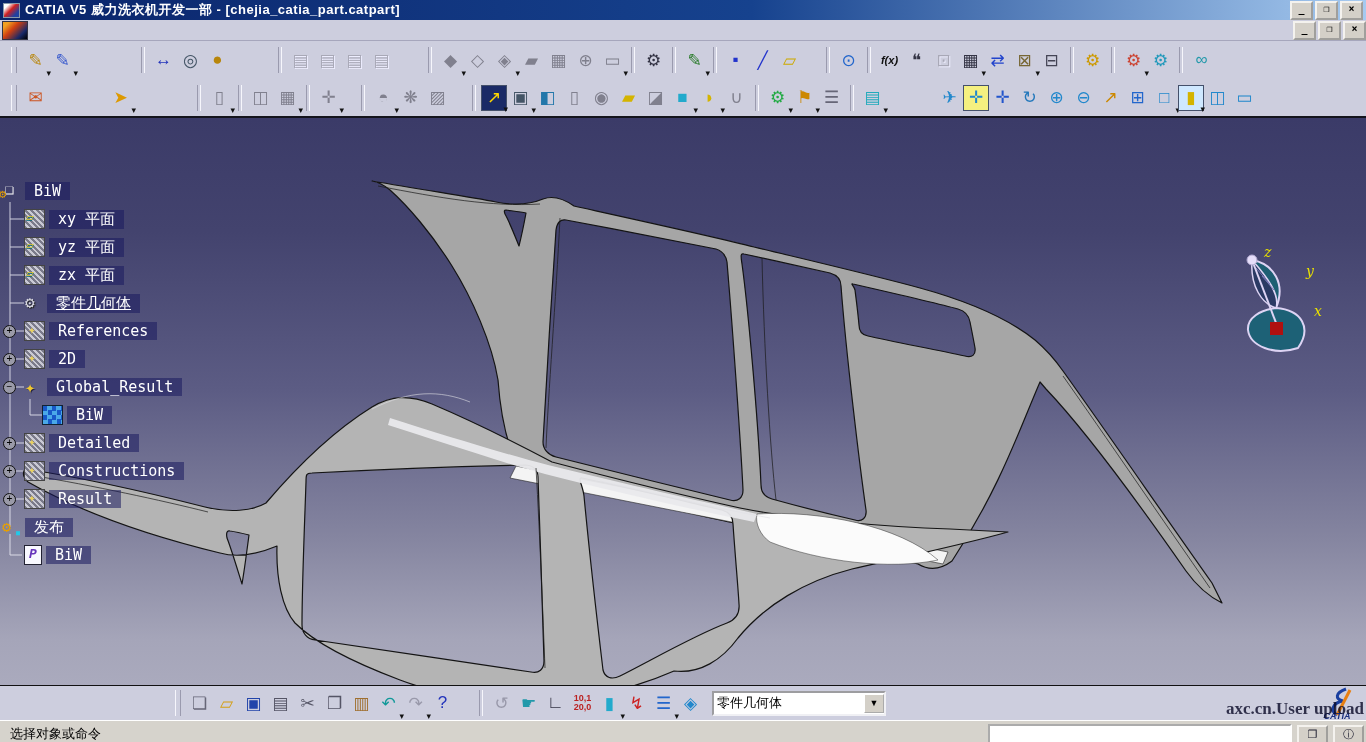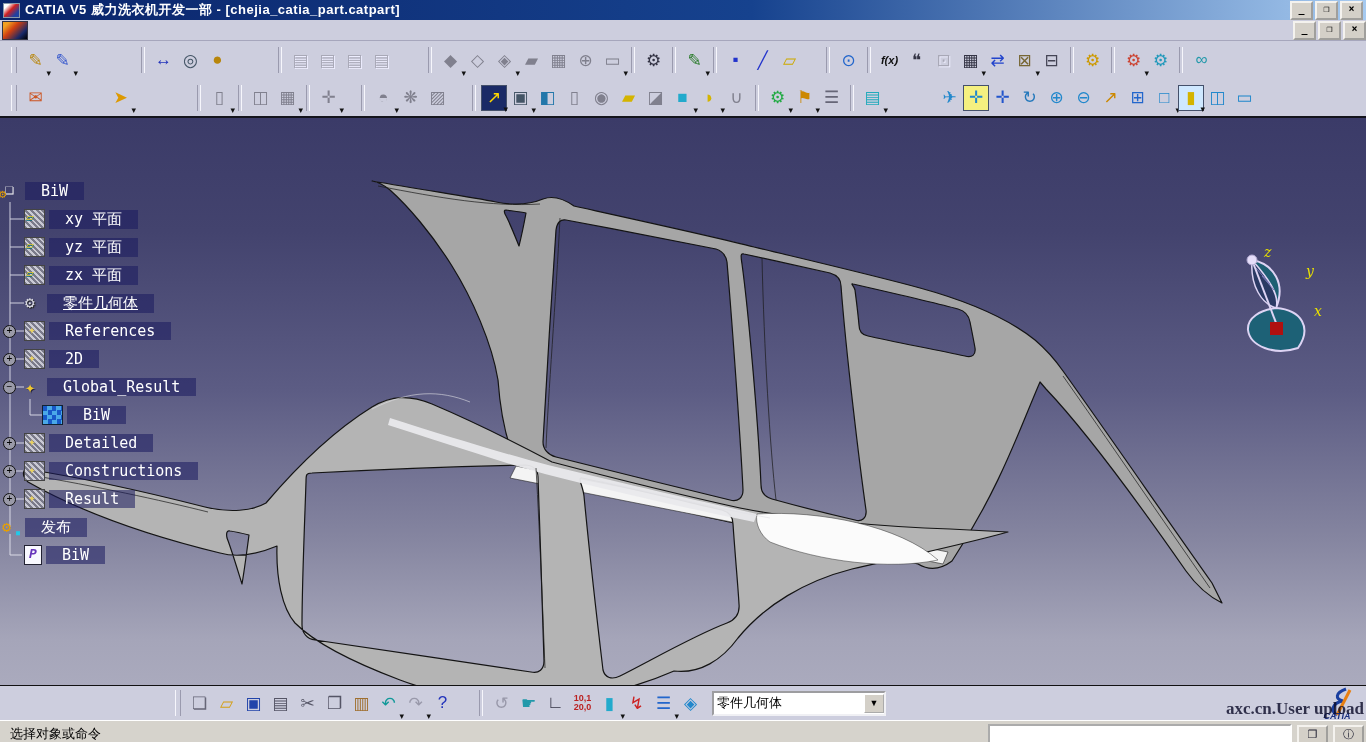--- a/index.html
+++ b/index.html
@@ -42,21 +42,21 @@
   .tbi.boxed{border:1px solid #44506a;width:24px;height:24px}
   .tbi .arr{position:absolute;right:-2px;bottom:-4px;font-size:9px;color:#111}
 
   
   .viewport{height:567px;position:relative;overflow:hidden;
     background:linear-gradient(180deg,#3b3b68 0%,#43436e 20%,#5c5c84 48%,#8585a0 74%,#a5a5b9 92%,#aaaabd 100%)}
   #modelsvg{position:absolute;left:0;top:0;width:1366px;height:567px}
   #tree{position:absolute;left:0;top:0;width:260px;height:567px}
   .trow{position:absolute;height:24px;display:flex;align-items:center;color:#fff;
     font-family:"DejaVu Sans Mono",monospace;font-size:15px;white-space:pre}
-  .tlabel{background:rgba(25,25,95,.55);padding:0 16px}
+  .tlabel{background:rgba(25,25,95,.55);padding:0 9px}
   .tlabel.u{text-decoration:underline}
   .exp{position:absolute;left:-21px;top:6px;width:11px;height:11px;border-radius:50%;
     background:#9a9aa8;border:1px solid #101010;color:#000;font-size:10px;line-height:10px;
     text-align:center;font-family:"Liberation Sans",sans-serif}
   .ti{width:19px;height:18px;margin-right:4px;position:relative;display:inline-block;flex:none}
   .ti-part::before{content:"❏";color:#f5f5f5;font-size:15px;position:absolute;left:3px;top:-2px}
   .ti-part::after{content:"⚙";color:#e8a000;font-size:12px;position:absolute;left:-3px;top:5px}
   .ti-plane{background:repeating-linear-gradient(45deg,#7a7a8a 0 2px,#c9c9d4 2px 4px);border:1px solid #444}
   .ti-plane::before{content:"▱";color:#e0c830;font-size:13px;position:absolute;left:1px;top:-1px;text-shadow:0 1px 0 #067}
   .ti-refset{background:repeating-linear-gradient(45deg,#7a7a8a 0 2px,#c9c9d4 2px 4px);border:1px solid #444}

